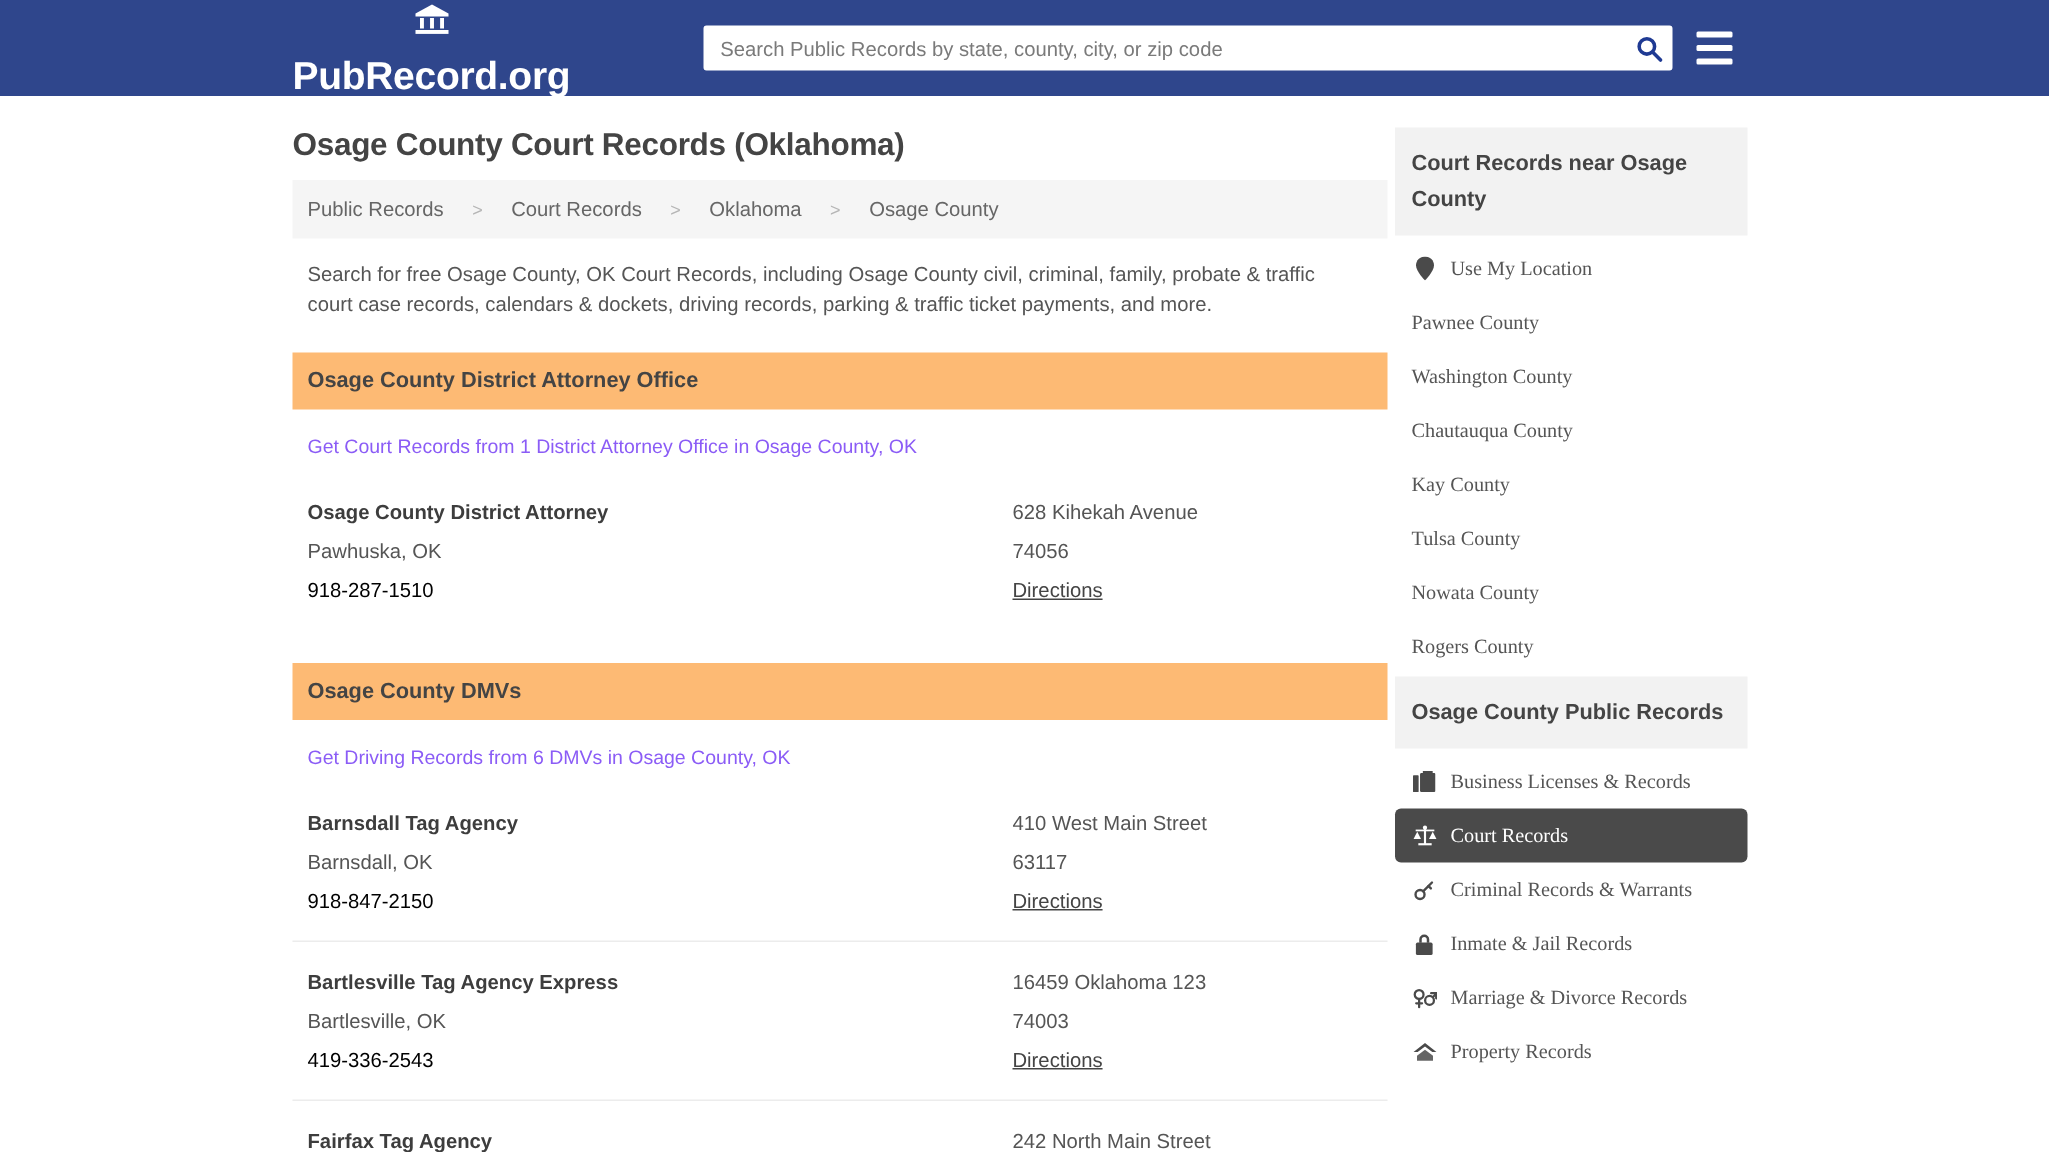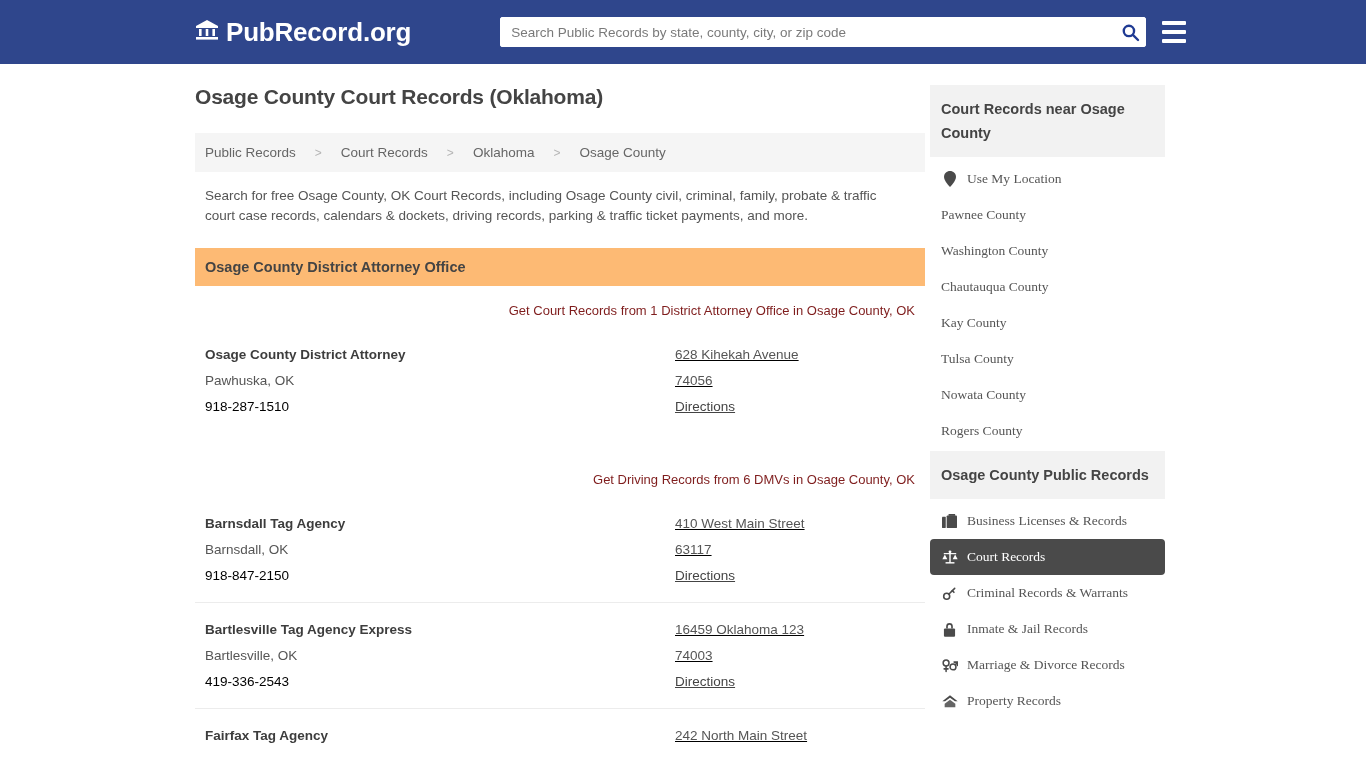--- a/index.html
+++ b/index.html
@@ -20,20 +20,21 @@
     align-items: center;
     width: 100%;
   }
   .brand {
     display: flex;
     align-items: center;
     gap: 7px;
     margin-left: 195px;
     text-decoration: none;
     user-select: none;
+    flex-direction: column;
   }
   .brand-icon { display: block; }
   .brand-text {
     color: #ffffff;
     font-size: 26px;
     font-weight: bold;
     letter-spacing: -0.2px;
     line-height: 1;
   }
   .header-right {
@@ -103,21 +104,21 @@
   }
   .main-col { width: 730px; }
   .side-col { width: 235px; margin-left: 5px; }
 
   
   .page-title {
     font-size: 21px;
     font-weight: bold;
     color: #444444;
     letter-spacing: -0.2px;
-    margin-bottom: 24px;
+    margin-bottom: 11px;
   }
   .breadcrumb {
     background: #f5f5f5;
     padding: 12px 10px;
     font-size: 13.5px;
     color: #666666;
     display: flex;
     align-items: center;
     flex-wrap: wrap;
     gap: 12px;
@@ -144,33 +145,32 @@
   .section { margin-top: 22px; }
   .section-header {
     background: #fdba74;
     padding: 11px 10px;
     font-size: 14.5px;
     font-weight: bold;
     color: #444444;
   }
   .section-sub {
     font-size: 13px;
-    color: #7f1d1d;
+    color: #8b5cf6;
     padding: 17px 10px 0 10px;
-    text-align: right;
   }
   .record-list { margin-top: 10px; }
   .record {
     display: flex;
     padding: 14px 10px 13px 10px;
     border-bottom: 1px solid #ececec;
   }
   .record:last-child { border-bottom: none; }
   .rec-left { width: 470px; }
-  .rec-right { flex: 1; text-decoration: underline; }
+  .rec-right { flex: 1; }
   .rec-line {
     font-size: 13.5px;
     color: #555555;
     line-height: 26px;
   }
   .rec-name {
     font-weight: bold;
     color: #3d3d3d;
   }
   .rec-phone { color: #000000; }
@@ -283,20 +283,21 @@
                 </div>
                 <div class="rec-right">
                   <div class="rec-line">628 Kihekah Avenue</div>
                   <div class="rec-line">74056</div>
                   <div class="rec-line"><a class="rec-dir" href="#">Directions</a></div>
                 </div>
               </div>
             </div>
           </div>
           <div class="section">
+            <div class="section-header">Osage County DMVs</div>
             <div class="section-sub">Get Driving Records from 6 DMVs in Osage County, OK</div>
             <div class="record-list">
               <div class="record">
                 <div class="rec-left">
                   <div class="rec-line rec-name">Barnsdall Tag Agency</div>
                   <div class="rec-line">Barnsdall, OK</div>
                   <div class="rec-line rec-phone">918-847-2150</div>
                 </div>
                 <div class="rec-right">
                   <div class="rec-line">410 West Main Street</div>

